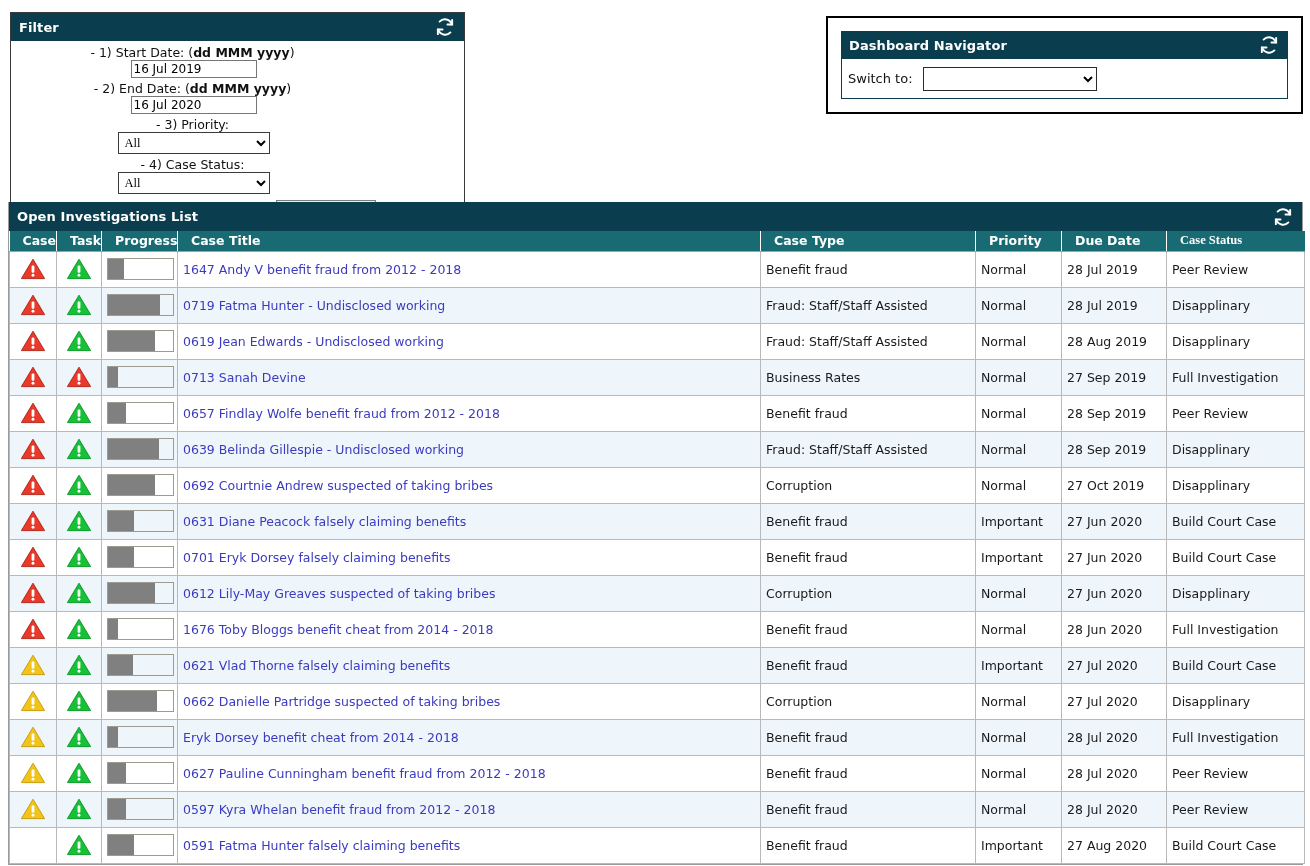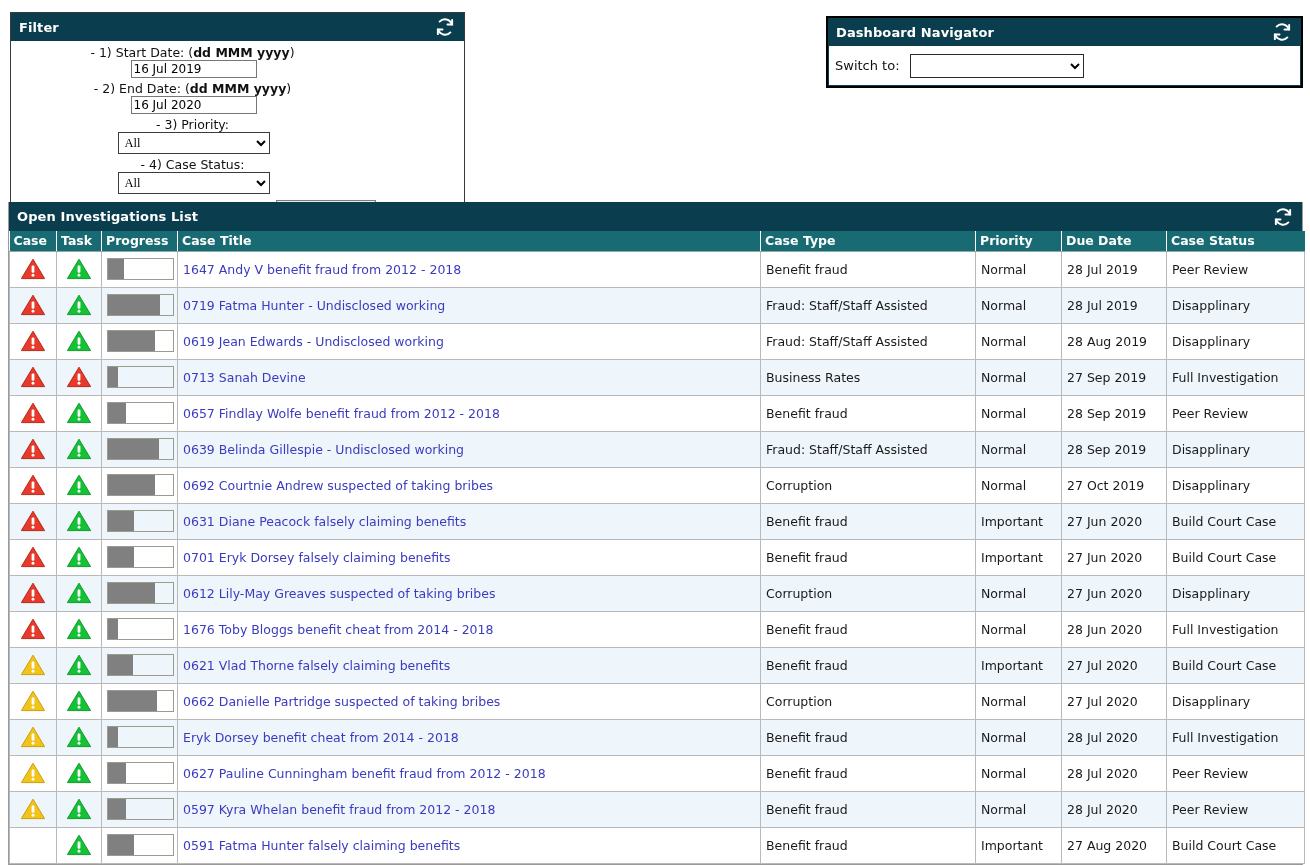--- a/index.html
+++ b/index.html
@@ -98,21 +98,21 @@
     text-align: right;
   }
 
   
   #nav-panel {
     position: absolute;
     left: 826px; top: 16px;
     width: 477px;
     border: 2px solid #000000;
     background: #ffffff;
-    padding: 0;
+    padding: 13px;
   }
   #nav-panel .nav-inner { border: 0; }
   #nav-panel .nav-body {
     background: #fff;
     border: 1px solid #0a3d4d;
     border-top: 0;
     height: 40px;
     display: flex;
     align-items: center;
     padding-left: 6px;
@@ -147,27 +147,27 @@
     width: 1295px;
     table-layout: fixed;
     font-size: 12.5px;
   }
   table.grid th {
     background: #186b73;
     color: #ffffff;
     font-size: 12.5px;
     font-weight: bold;
     text-align: left;
-    padding: 2px 4px;
+    padding: 2px 13px;
     height: 20px;
     border-right: 1px solid #ffffff;
     border-bottom: 1px solid #8fa8a8;
     white-space: nowrap;
   }
-  table.grid th:last-child { border-right: 0; }
+  table.grid th:last-child { border-right: 0; font-family: Liberation Serif, serif; }
   table.grid td {
     border: 1px solid #b9b9b9;
     padding: 3px 5px;
     height: 36px;
     color: #1a1a1a;
     font-size: 12.5px;
     vertical-align: middle;
     white-space: nowrap;
     overflow: hidden;
   }

